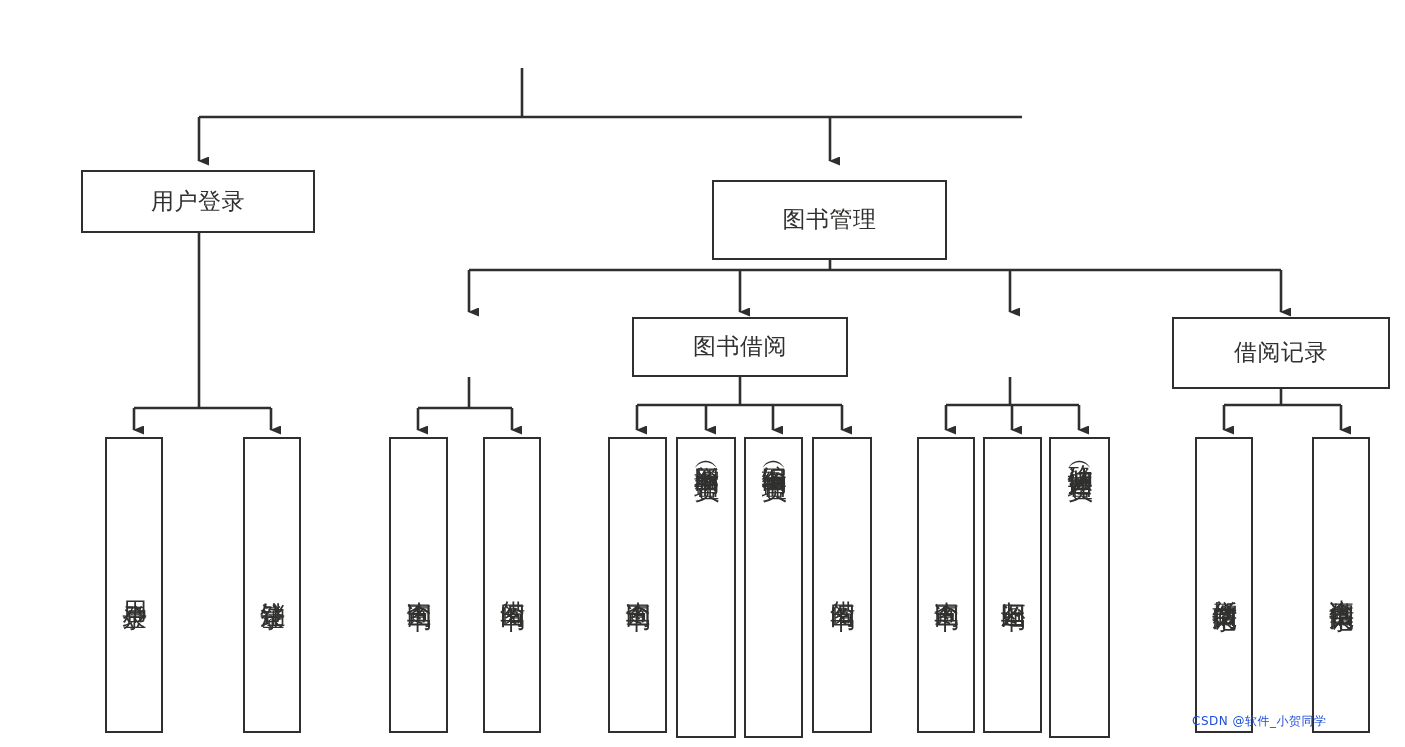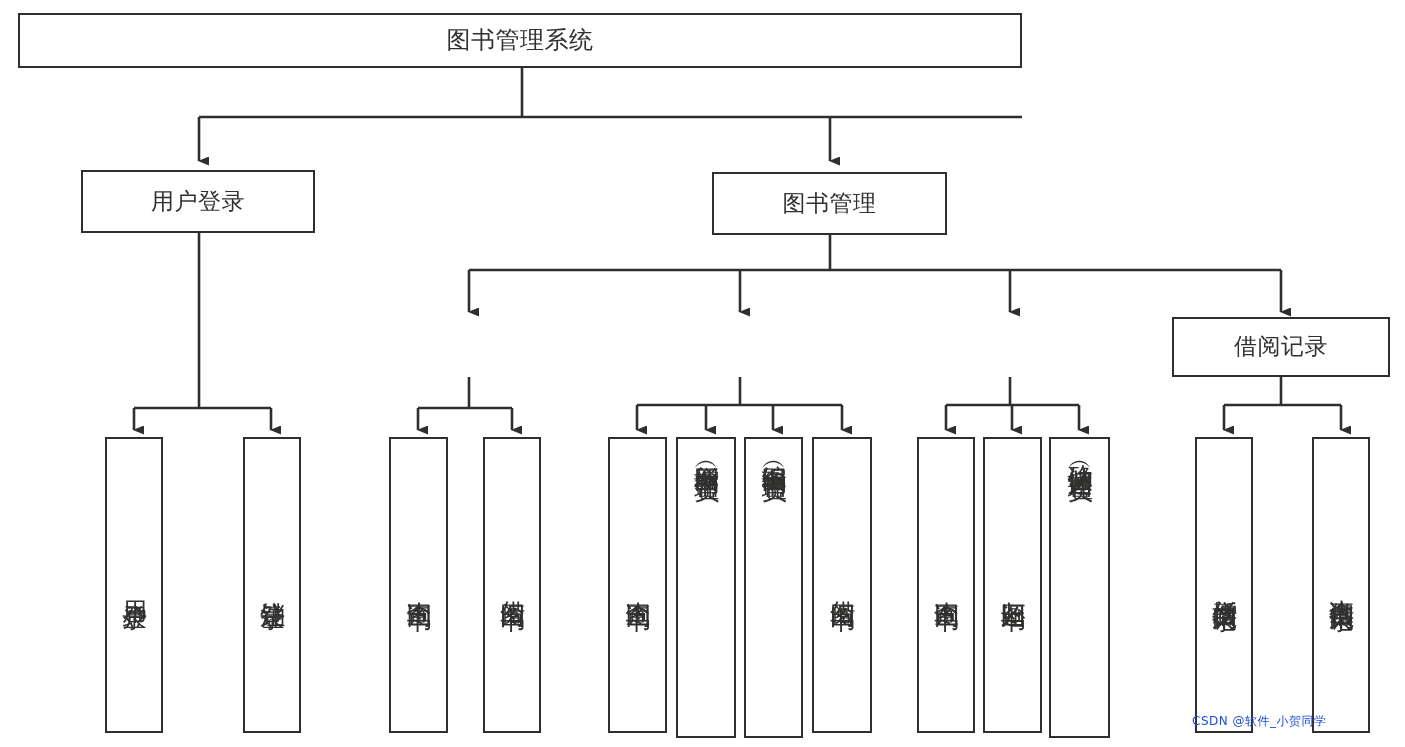--- a/index.html
+++ b/index.html
@@ -133,36 +133,36 @@
       <path d="M 1012,405 L 1012,430" marker-end="url(#arrowhead)"></path>
       <path d="M 1079,405 L 1079,430" marker-end="url(#arrowhead)"></path>
 
       <path d="M 1281,377 L 1281,405"></path>
       <path d="M 1224,405 L 1341,405"></path>
       <path d="M 1224,405 L 1224,430" marker-end="url(#arrowhead)"></path>
       <path d="M 1341,405 L 1341,430" marker-end="url(#arrowhead)"></path>
     </g>
   </svg>
 
-  <div class="node horizontal root" style="left:18px; top:13px; width:1004px; height:55px;">
-    <span class="node-label">图书管理系统</span>
-  </div>
 
   <div class="node horizontal" style="left:81px; top:170px; width:234px; height:63px;">
     <span class="node-label">用户登录</span>
   </div>
 
-  <div class="node horizontal" style="left:712px; top:172px; width:235px; height:63px;">
+  <div class="node horizontal" style="left:712px; top:180px; width:235px; height:80px;">
     <span class="node-label">图书管理</span>
   </div>
 
 
-
-
-  <div class="node horizontal" style="left:1172px; top:317px; width:218px; height:60px;">
+  <div class="node horizontal" style="left:632px; top:317px; width:216px; height:60px;">
+    <span class="node-label">图书借阅</span>
+  </div>
+
+
+  <div class="node horizontal" style="left:1172px; top:317px; width:218px; height:72px;">
     <span class="node-label">借阅记录</span>
   </div>
 
   <div class="node vertical centered" style="left:105px; top:437px; width:58px; height:296px;">
     <span class="node-label">用户登录</span>
   </div>
 
   <div class="node vertical centered" style="left:243px; top:437px; width:58px; height:296px;">
     <span class="node-label">注销登录</span>
   </div>

